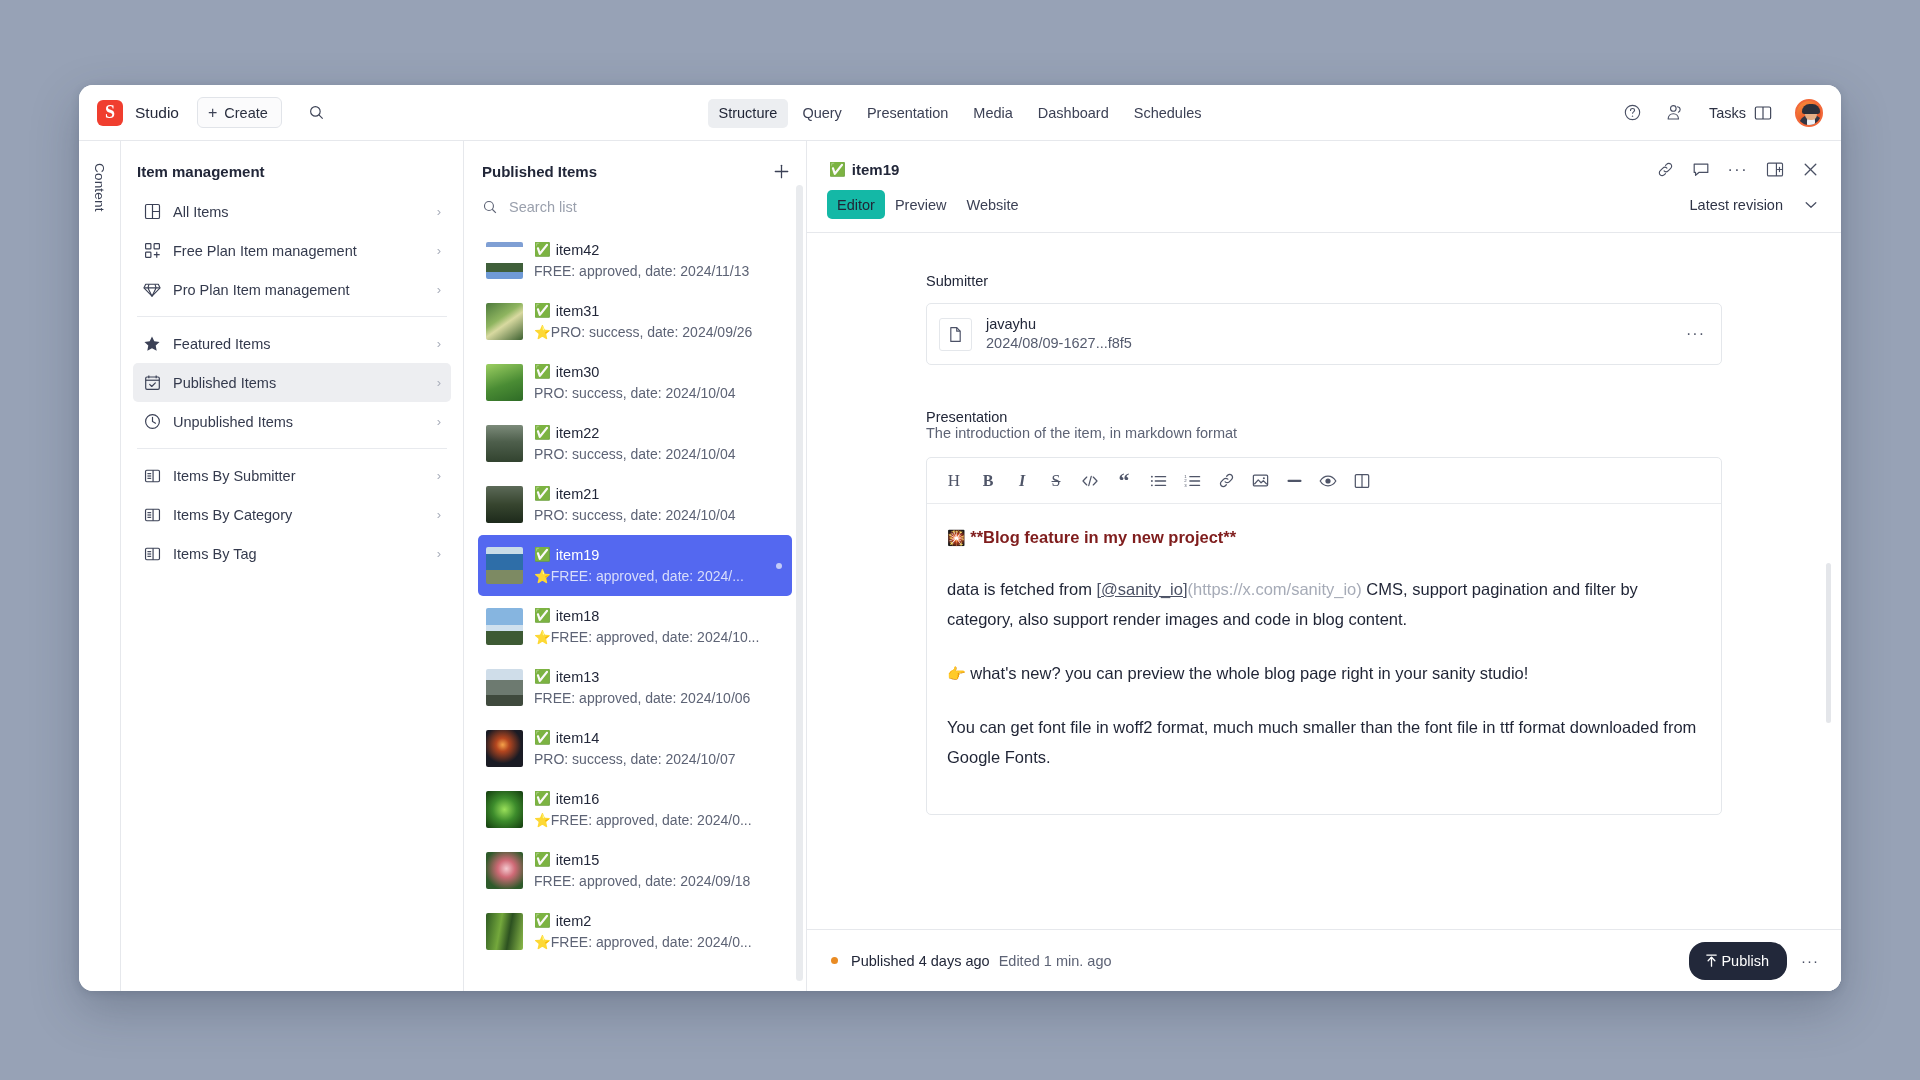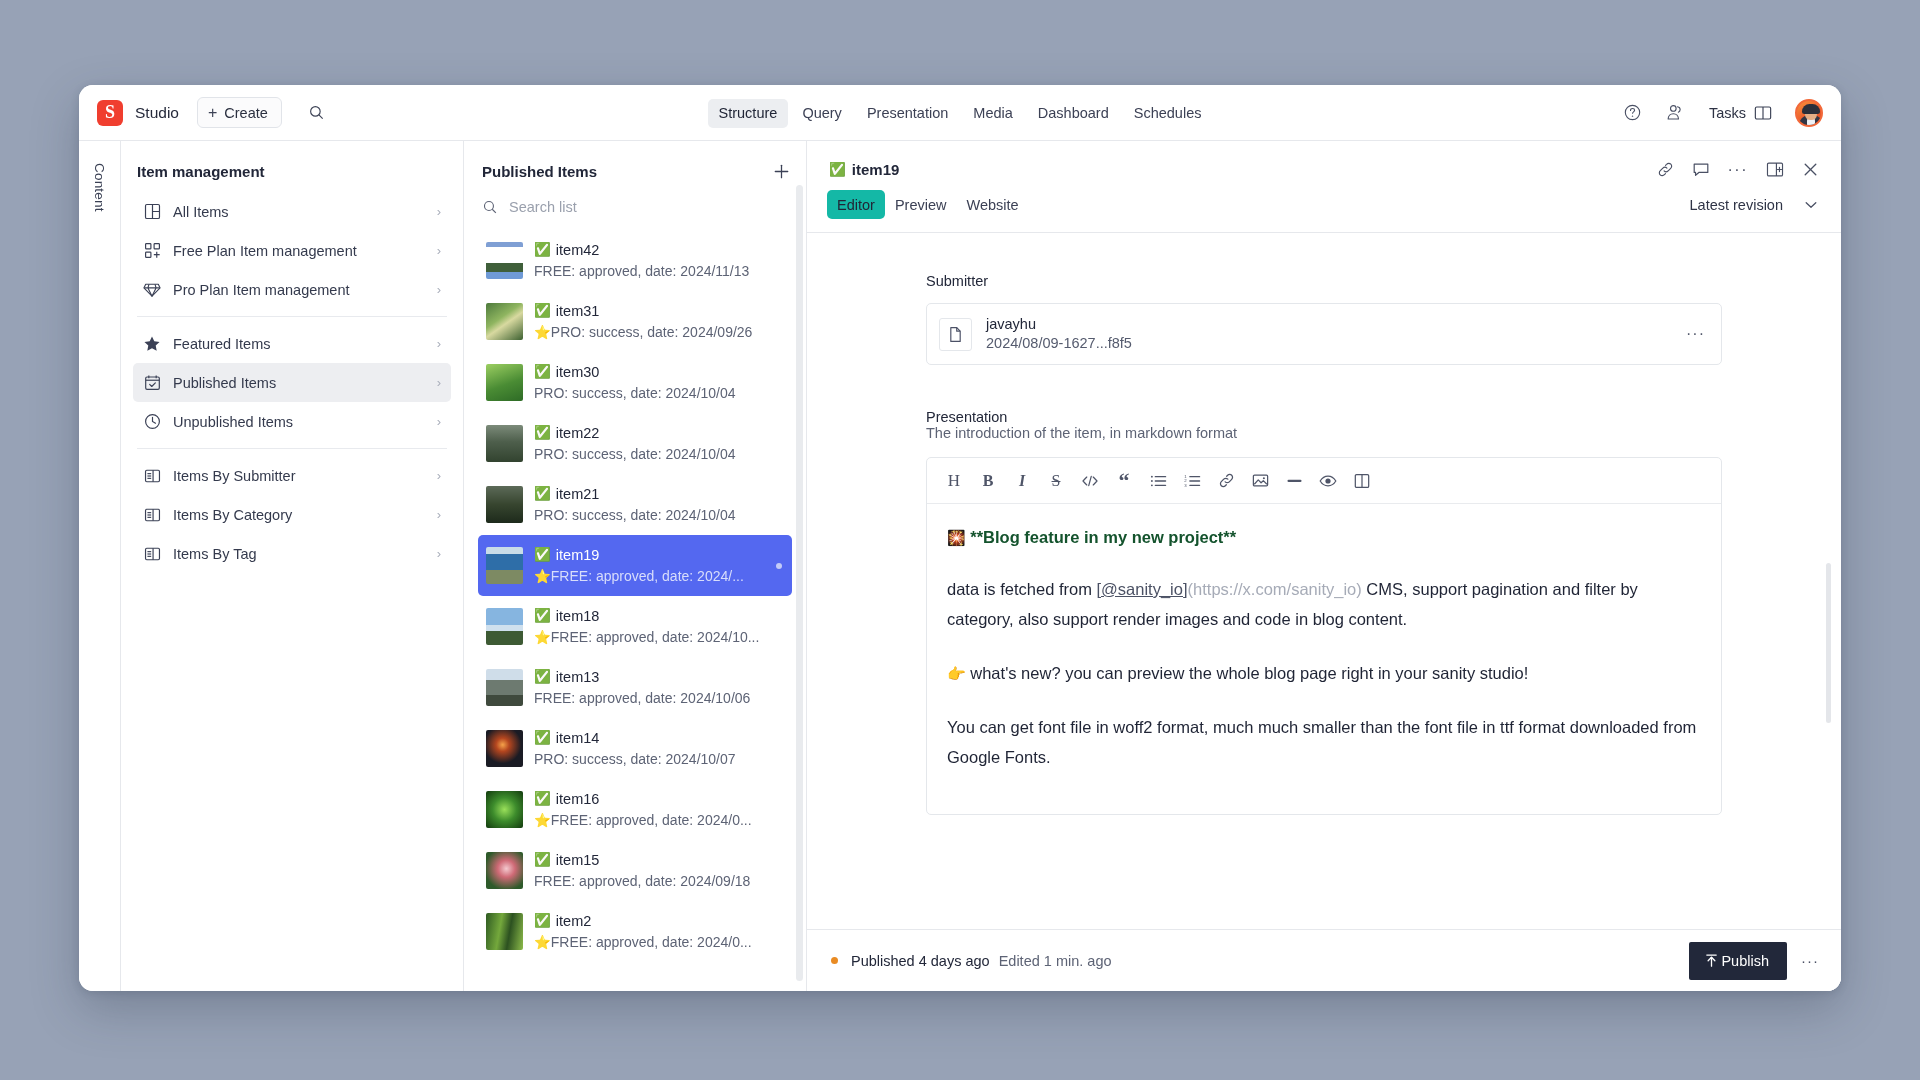--- a/index.html
+++ b/index.html
@@ -231,21 +231,21 @@
     height: 46px; display: flex; align-items: center; gap: 0;
     border-bottom: 1px solid #e9ebee; padding: 0 10px;
   }
   .md-btn {
     width: 28px; height: 28px; margin: 0 3px;
     display: flex; align-items: center; justify-content: center;
     color: #4f5568; cursor: pointer; border-radius: 4px;
     font-size: 15px;
   }
   .md-body { padding: 20px 20px 18px 20px; }
-  .md-h { font-size: 16.5px; font-weight: 700; color: #14532d; line-height: 26px; margin-bottom: 24px; }
+  .md-h { font-size: 16.5px; font-weight: 700; color: #7f1d1d; line-height: 26px; margin-bottom: 24px; }
   .md-p { font-size: 16.5px; color: #1f2435; line-height: 30px; margin-bottom: 24px; }
   .md-link { color: #4b5164; text-decoration: underline; }
   .md-url { color: #a6abb7; }
 
   .doc-sbar {
     position: absolute; right: 10px; top: 330px; width: 5px; height: 160px;
     background: #e4e6ea; border-radius: 3px;
   }
 
   
@@ -253,21 +253,21 @@
     height: 62px; flex: 0 0 62px;
     border-top: 1px solid #e6e8ec;
     display: flex; align-items: center;
     padding: 0 22px 0 24px; background: #fff;
   }
   .status-dot { width: 7px; height: 7px; border-radius: 50%; background: #e98b23; margin-right: 13px; flex:0 0 7px;}
   .st1 { font-size: 14.5px; color: #222739; }
   .st2 { font-size: 14.5px; color: #5d6375; margin-left: 9px; }
   .pub-wrap { margin-left: auto; display: flex; align-items: center; gap: 14px; }
   .publish-btn {
-    background: #22283a; color: #fff; border: none; border-radius: 2px;
+    background: #22283a; color: #fff; border: none; border-radius: 16px;
     height: 38px; padding: 0 18px 0 15px; display: flex; align-items: center; gap: 2px;
     font-size: 14.5px; cursor: pointer; font-family: "Liberation Sans", sans-serif;
   }
   .foot-more { color:#4a5064; letter-spacing:1px; cursor:pointer; font-size:15px; }
 
   svg { display:block; }
 </style>
 </head>
 <body>
 

